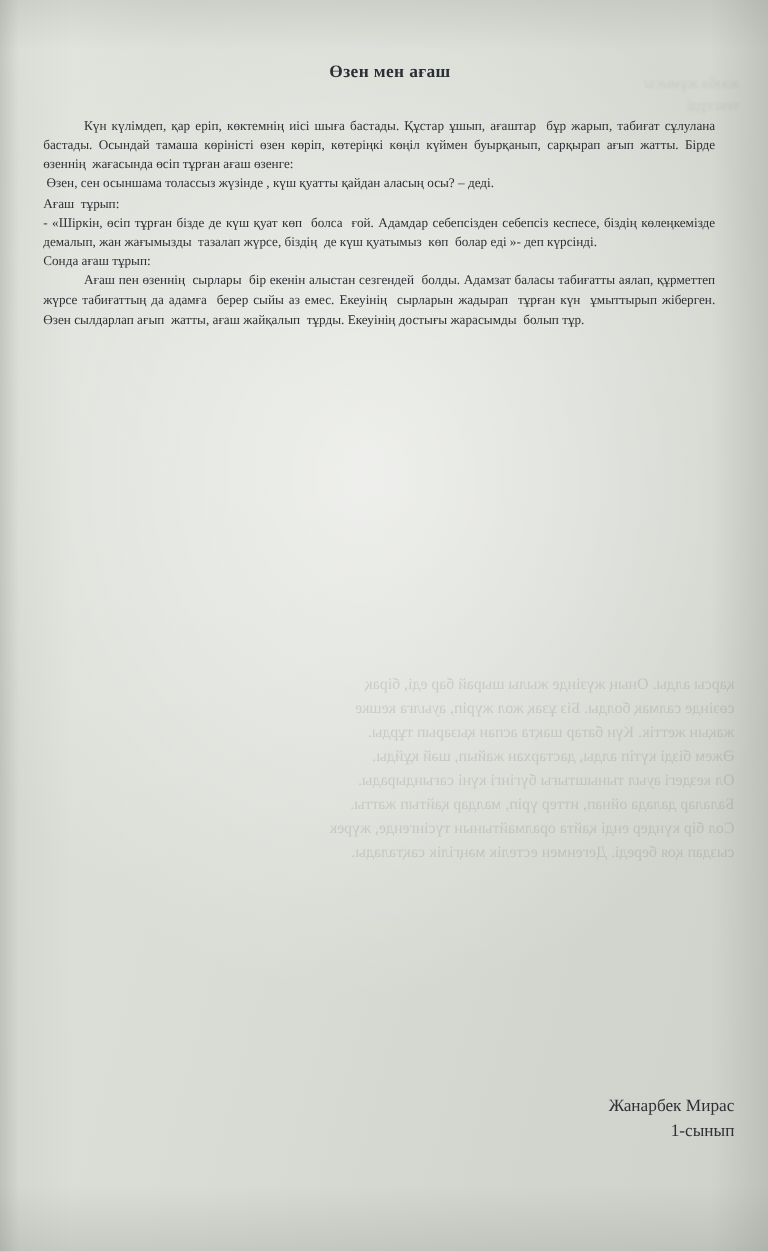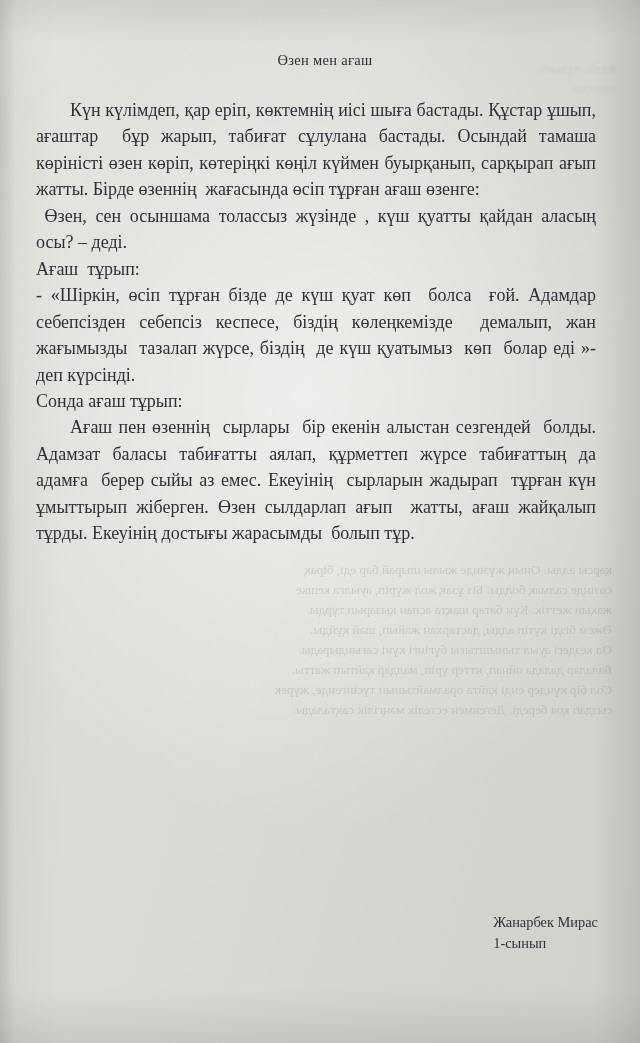--- a/index.html
+++ b/index.html
@@ -37,30 +37,30 @@
   }
 
   .content {
     position: relative;
     z-index: 2;
     padding: 52px 44px 0 36px;
   }
 
   .doc-title {
     text-align: center;
-    font-weight: normal;
+    font-weight: bold;
     font-size: 14.5px;
     color: #2b2f33;
     letter-spacing: 0.3px;
     margin: 0 0 28px 0;
     padding-left: 18px;
   }
 
   .body-text {
-    font-size: 18px;
+    font-size: 11px;
     line-height: 1.47;
     color: #2e3236;
     text-align: justify;
     text-justify: inter-word;
   }
 
   .para {
     margin: 0 0 0 0;
     white-space: pre-wrap;
   }
@@ -100,24 +100,24 @@
     line-height: 1.5;
     color: rgba(110,118,112,0.13);
     transform: scaleX(-1);
     filter: blur(0.8px);
     pointer-events: none;
     user-select: none;
   }
 
   .signature {
     position: absolute;
-    right: 42px;
+    right: 28px;
     bottom: 88px;
     z-index: 2;
-    text-align: left;
+    text-align: right;
     font-size: 14.4px;
     line-height: 1.5;
     color: #2e3236;
   }
 </style>
 </head>
 <body>
 
 <div class="page">
 

